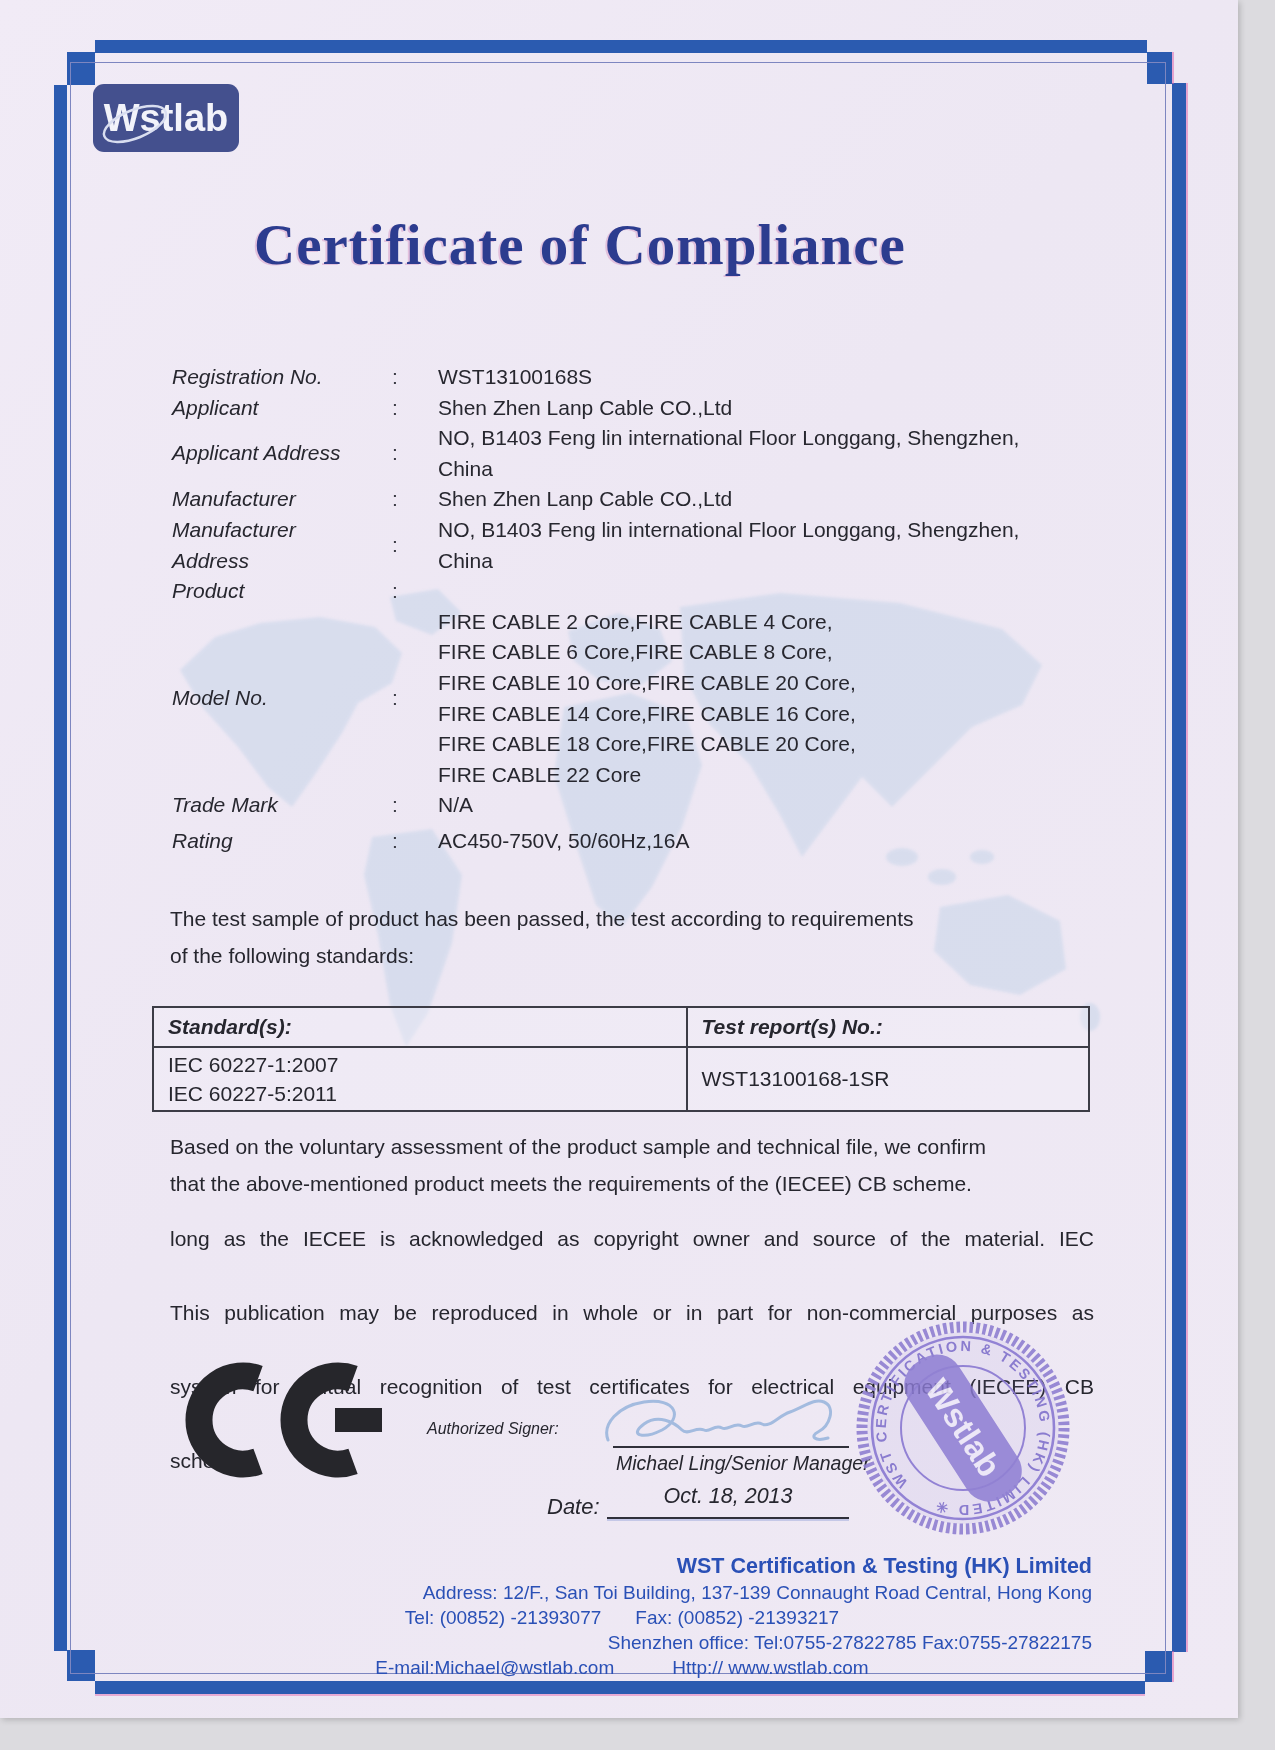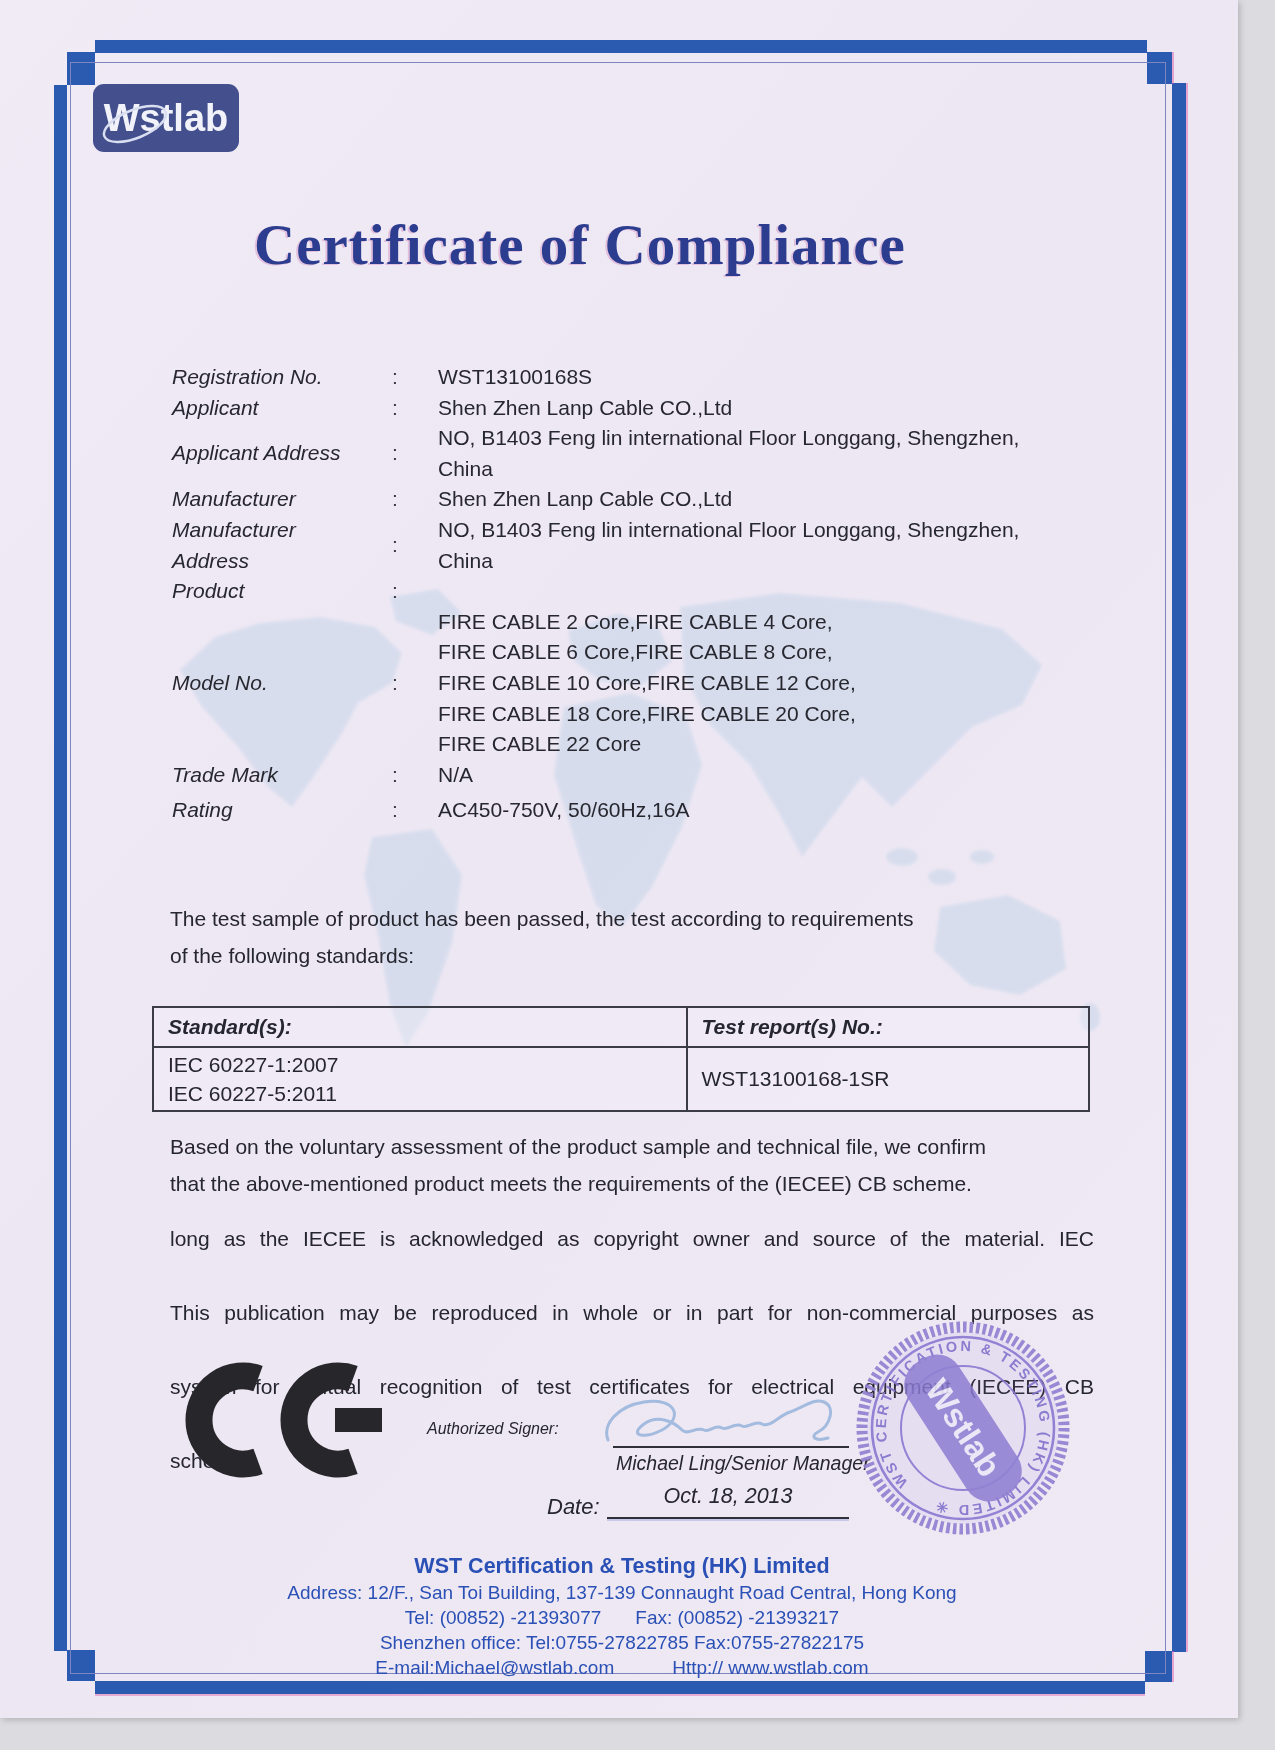--- a/index.html
+++ b/index.html
@@ -77,21 +77,21 @@
   .sig-label{position:absolute;left:427px;top:1420px;font-style:italic;font-size:16px;color:#26262e;}
   .sig-line{position:absolute;left:613px;top:1446px;width:236px;height:2px;background:#30303a;}
   .sig-squiggle{position:absolute;left:600px;top:1378px;}
   .sig-name{position:absolute;left:616px;top:1452px;font-style:italic;font-size:19.5px;color:#26262e;}
   .date-label{position:absolute;left:547px;top:1486px;font-style:italic;font-size:22px;color:#26262e;margin-top:8px;}
   .date-value{position:absolute;left:607px;top:1484px;width:242px;text-align:center;font-style:italic;font-size:21.5px;color:#26262e;}
   .date-line{position:absolute;left:607px;top:1517px;width:242px;height:2px;background:#30303a;box-shadow:0 2px 0 rgba(120,140,210,.35);}
   
   .stamp{position:absolute;left:850px;top:1315px;opacity:.92;}
   
-  .footer{position:absolute;left:152px;top:1552px;width:940px;text-align:center;color:#2a50b6;}
+  .footer{position:absolute;left:152px;top:1552px;width:940px;text-align:right;color:#2a50b6;}
   .footer .company{font-size:21.5px;font-weight:bold;line-height:28px;}
   .footer .fline{font-size:19px;line-height:25px;}
   .footer .pair{display:flex;justify-content:center;gap:34px;font-size:19px;line-height:25px;}
   .footer .pair.wide{gap:58px;}
 </style>
 </head>
 <body>
 
 <div class="paper">
 
@@ -170,21 +170,22 @@
     <div class="frow">
       <div class="lab">Product</div>
       <div class="col">:</div>
     </div>
     <div class="frow">
       <div class="lab">Model No.</div>
       <div class="col">:</div>
       <div class="val">
         <div>FIRE CABLE 2 Core,FIRE CABLE 4 Core,</div>
         <div>FIRE CABLE 6 Core,FIRE CABLE 8 Core,</div>
-        <div>FIRE CABLE 10 Core,FIRE CABLE 12 Core,</div>
+        <div>FIRE CABLE 10 Core,FIRE CABLE 20 Core,</div>
+        <div>FIRE CABLE 14 Core,FIRE CABLE 16 Core,</div>
         <div>FIRE CABLE 18 Core,FIRE CABLE 20 Core,</div>
         <div>FIRE CABLE 22 Core</div>
       </div>
     </div>
     <div class="frow">
       <div class="lab">Trade Mark</div>
       <div class="col">:</div>
       <div class="val">
           <div>N/A</div>
         </div>

